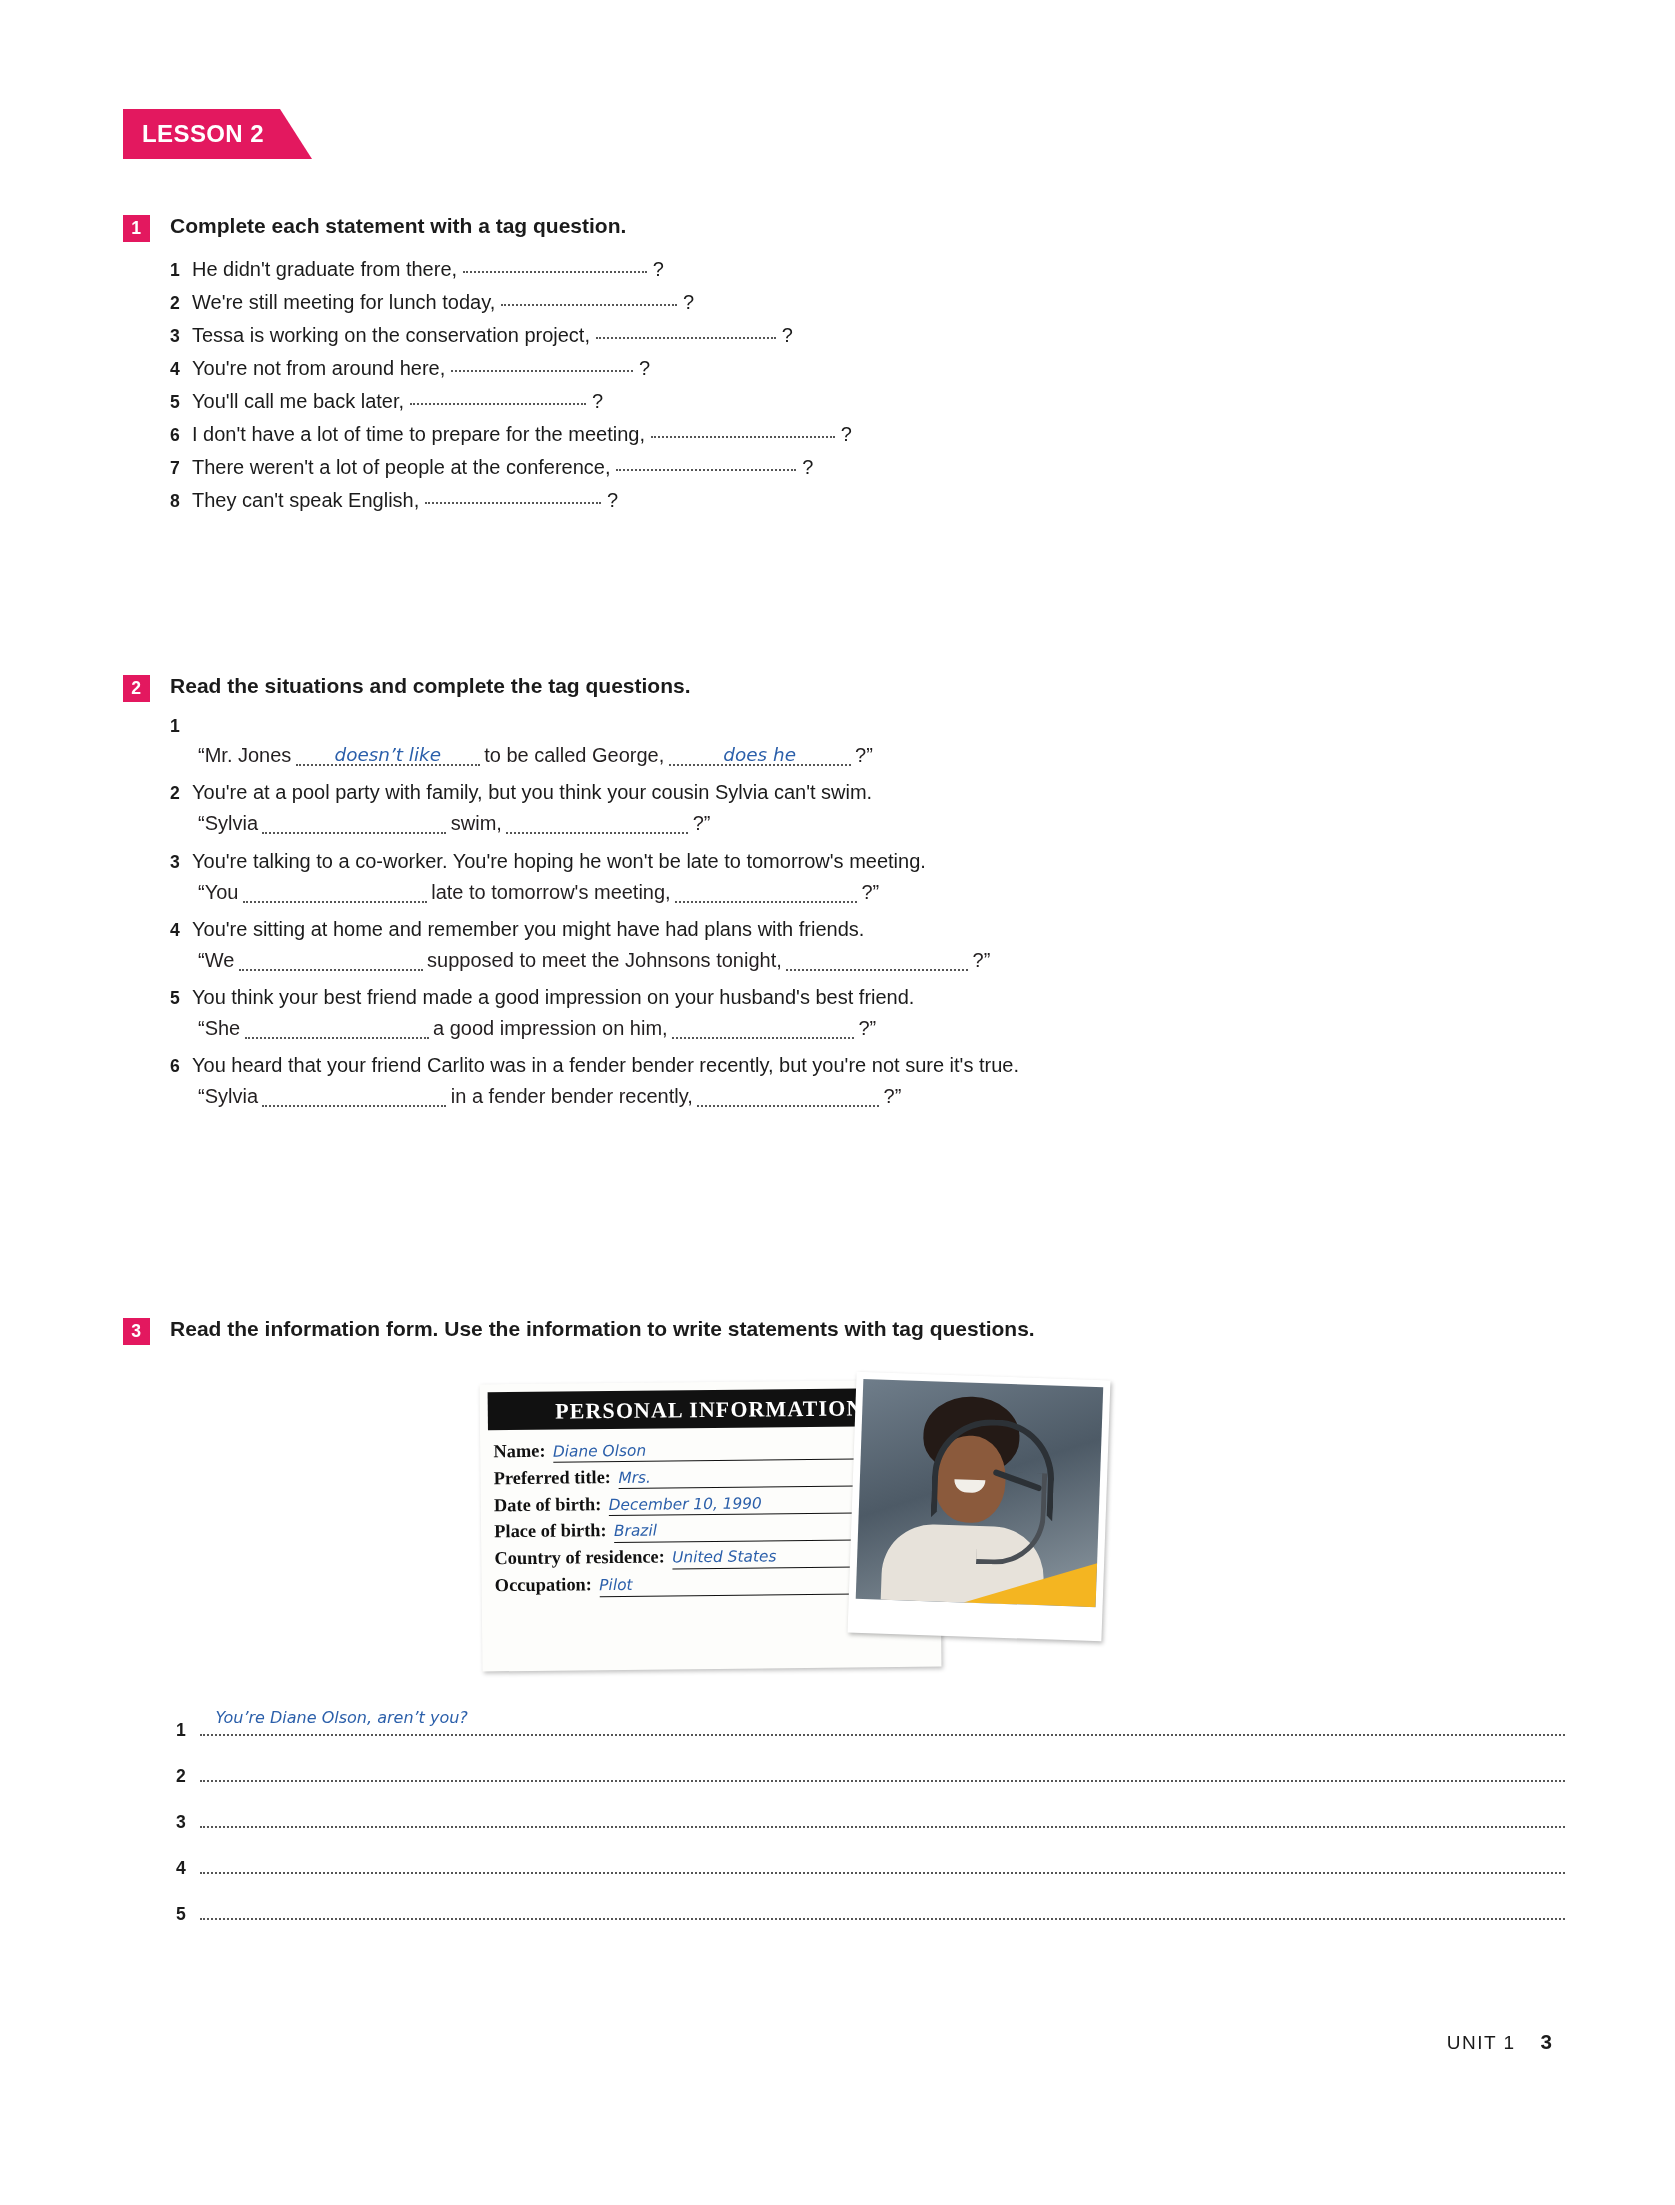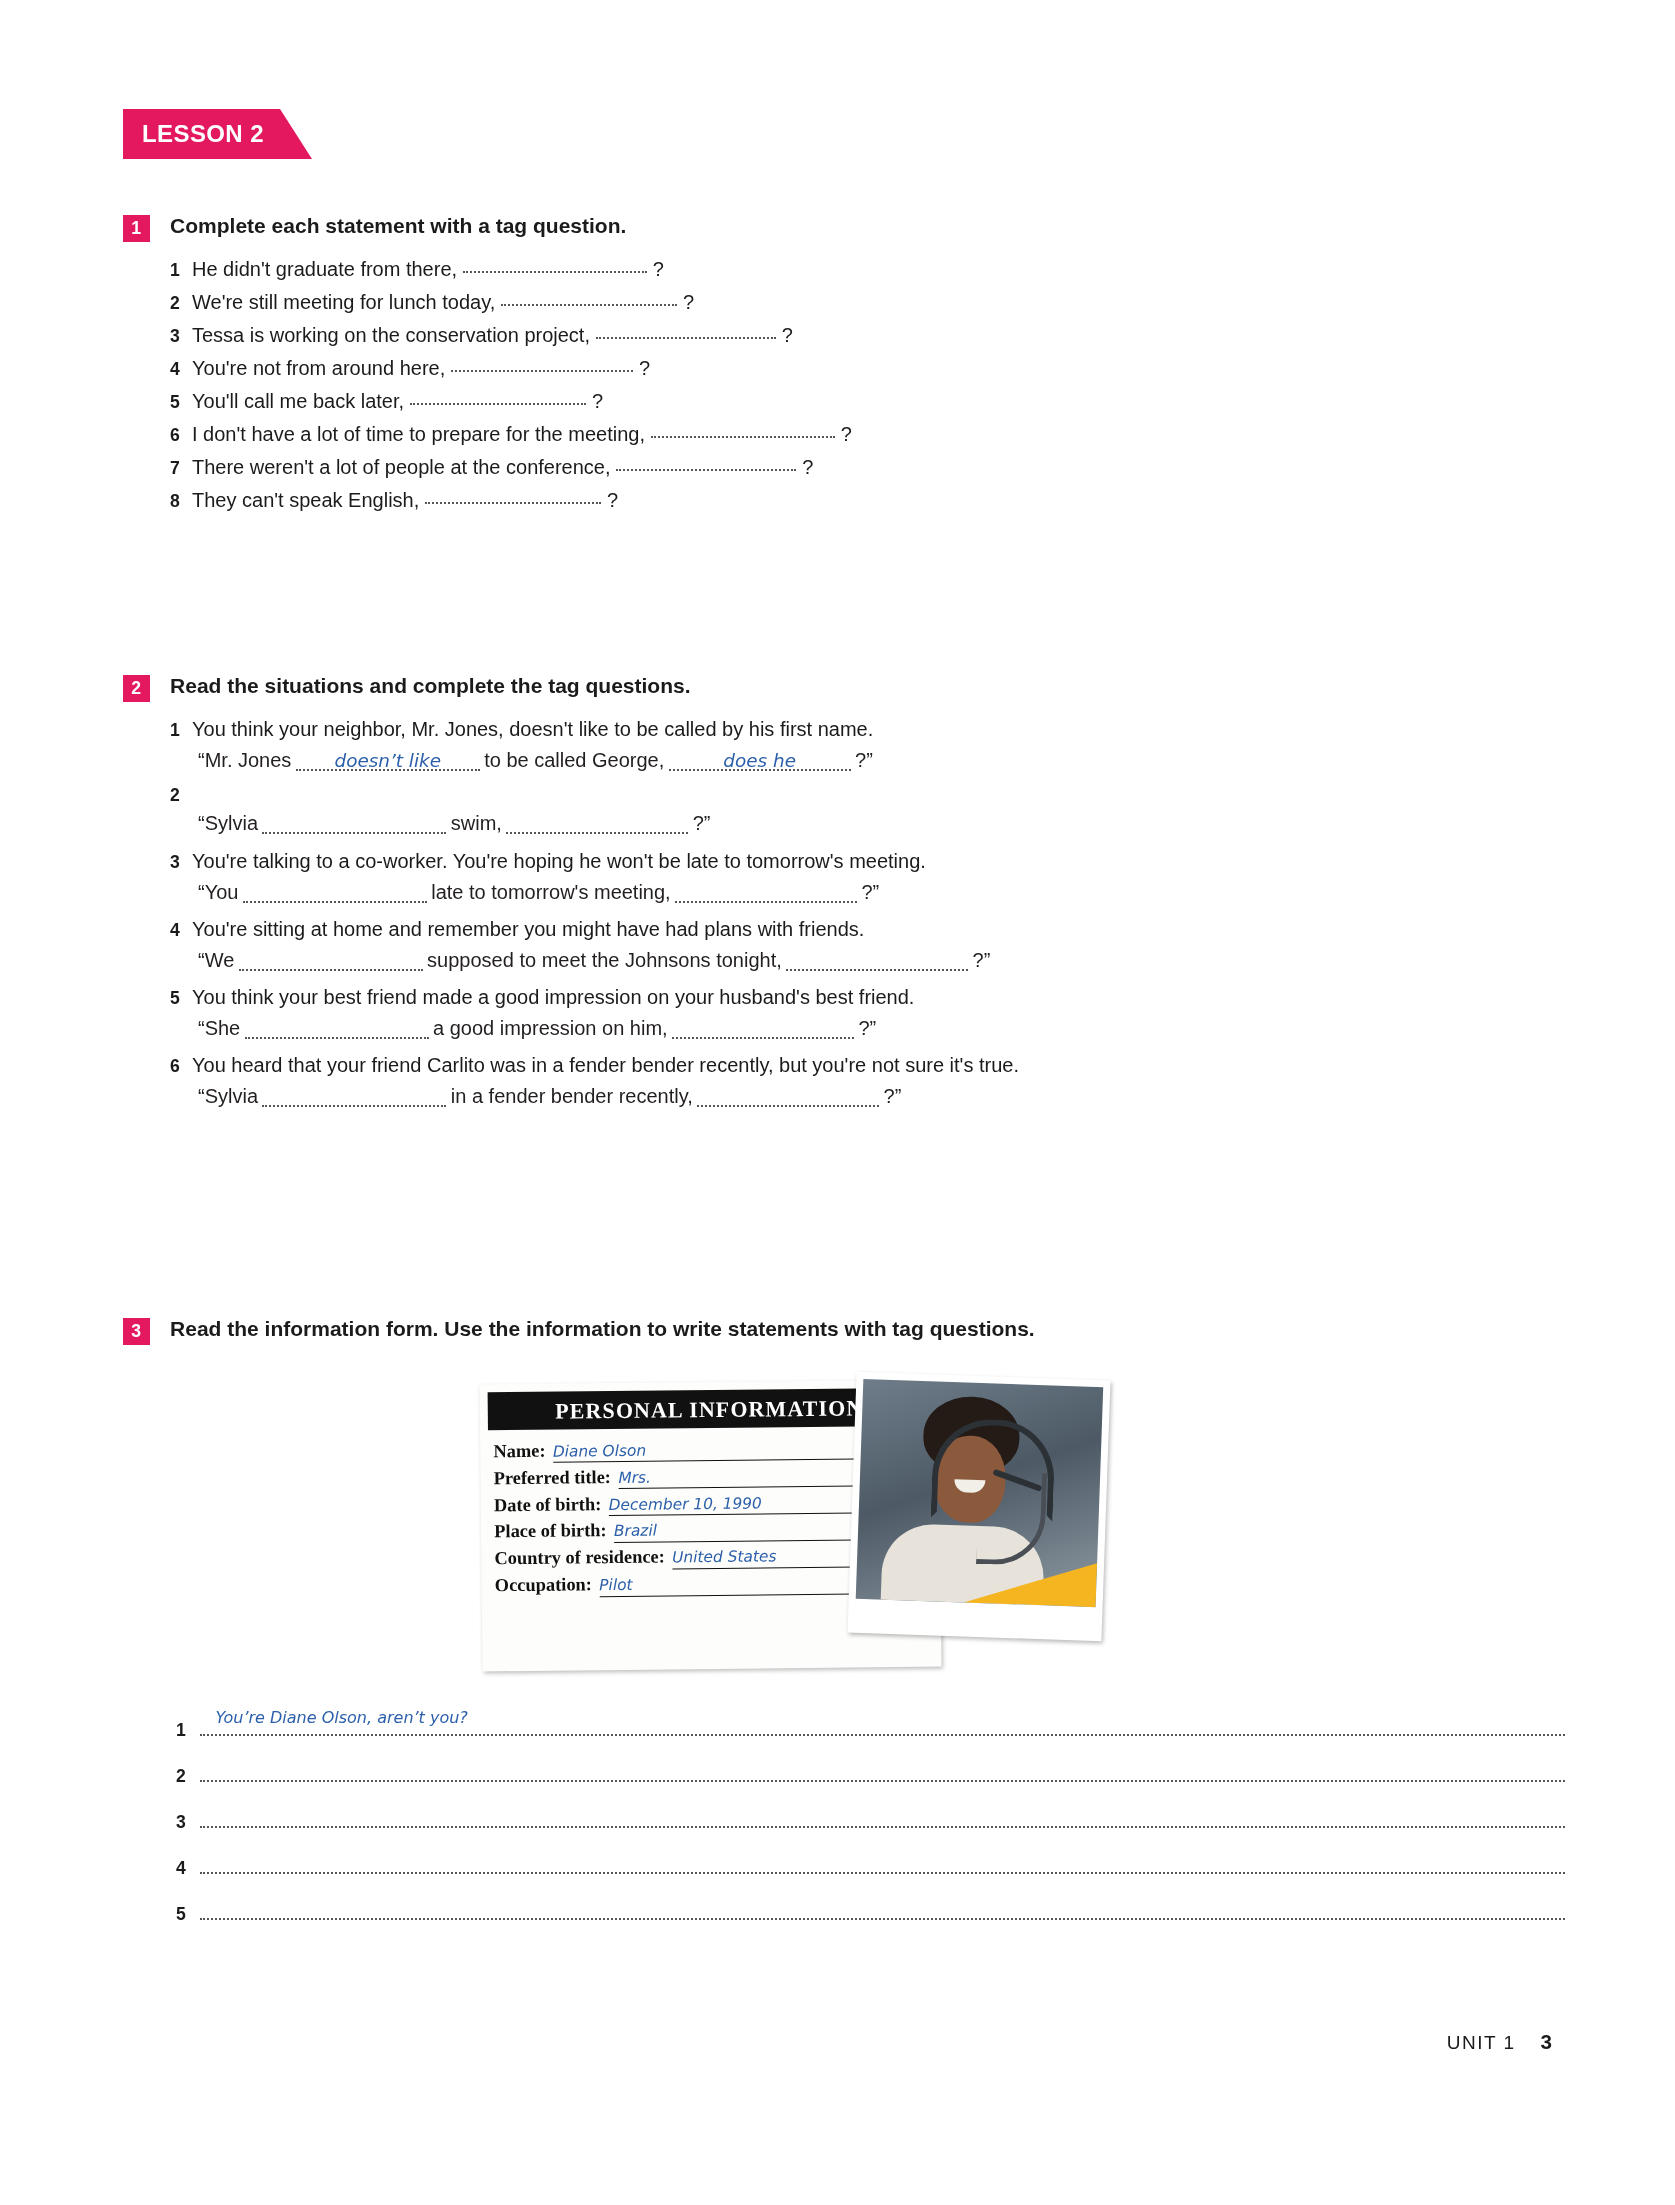--- a/index.html
+++ b/index.html
@@ -447,36 +447,36 @@
   <div class="exercise" style="top:673px;">
     <div class="ex-head">
       <div class="ex-num">2</div>
       <div class="ex-title">Read the situations and complete the tag questions.</div>
     </div>
     <div class="items">
 
       <div class="situation">
         <div class="item">
           <div class="item-num">1</div>
-          <div class="item-body">
-              <span>You think your neighbor, Mr. Jones, doesn't like to be called by his first name.</span>
-            </div>
         </div>
         <div class="sit-line2">
           <span>“Mr. Jones</span>
           <span class="hand-line" style="width:184px;"><span class="hand">doesn’t like</span></span>
           <span>to be called George,</span>
           <span class="hand-line" style="width:182px;"><span class="hand">does he</span></span>
           <span>?”</span>
         </div>
       </div>
 
       <div class="situation">
         <div class="item">
           <div class="item-num">2</div>
+          <div class="item-body">
+              <span>You're at a pool party with family, but you think your cousin Sylvia can't swim.</span>
+            </div>
         </div>
         <div class="sit-line2">
           <span>“Sylvia</span>
           <span class="hand-line" style="width:184px;"><span class="hand"></span></span>
           <span>swim,</span>
           <span class="hand-line" style="width:182px;"><span class="hand"></span></span>
           <span>?”</span>
         </div>
       </div>
 

